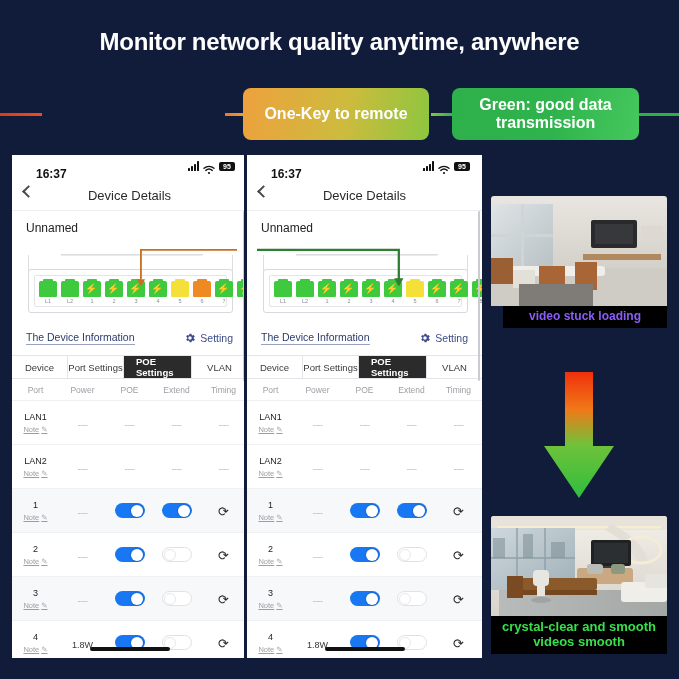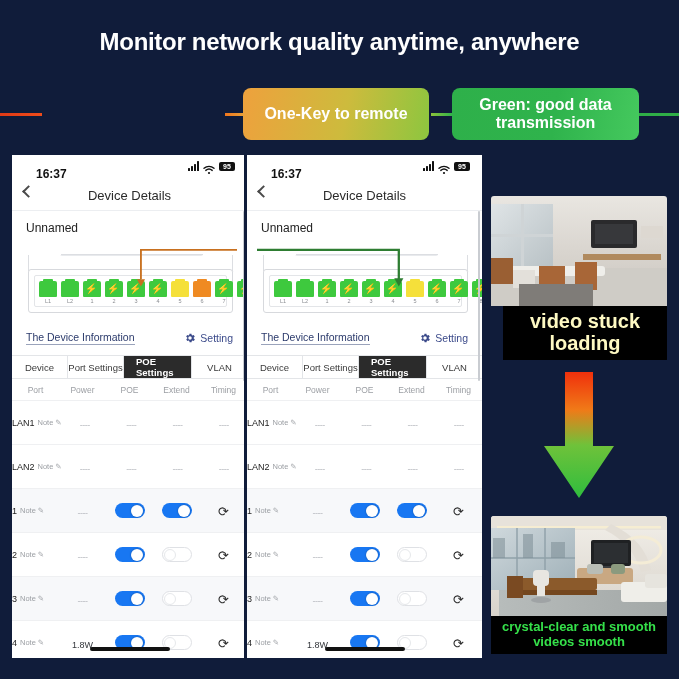--- a/index.html
+++ b/index.html
@@ -149,23 +149,23 @@
 
   .thead { display: flex; padding: 6px 0 5px; }
   .thead div { flex: 1; text-align: center; font-size: 8.5px; color: #9b9ea3; }
 
   .trow {
     display: flex; align-items: center; height: 44px;
     border-top: 1px solid #eff0f2;
   }
   .trow.alt { background: #f7f8fa; }
   .trow > div { flex: 1; text-align: center; }
-  .cell-port { display: flex; align-items: center; gap: 3px; }
+  .cell-port { display: flex; flex-direction: column; align-items: center; gap: 3px; }
   .port-name { font-size: 9px; color: #1d1d1d; }
-  .note { font-size: 7.5px; color: #9b9ea3; display:flex; align-items:flex-start; gap:2px; }
+  .note { font-size: 7.5px; color: #9b9ea3; display:flex; align-items:flex-start; gap:2px;text-decoration:underline; }
   .dash { font-size: 9px; color: #b8bbc0; letter-spacing: -0.5px; }
   .pw { font-size: 9px; color: #33363b; }
 
   .toggle {
     width: 30px; height: 15px; border-radius: 8px; position: relative;
     margin: 0 auto; display: block;
   }
   .toggle.on  { background: #1877f2; }
   .toggle.off { background: #fff; border: 1px solid #dfe1e5; }
   .toggle .knob {
@@ -192,21 +192,21 @@
     position: absolute; left: 491px; width: 176px;
     border-radius: 3px; overflow: hidden;
   }
   .rimg-top { top: 196px; height: 166px; }
   .rimg-bot { top: 516px; height: 142px; }
   .photo { width: 100%; position: relative; }
   .caption {
     background: #000; text-align: center; font-weight: bold;
     line-height: 1.12; padding: 4px 2px 5px;
   }
-  .cap-orange { color: #fef9c3; font-size: 20px; margin-left: 12px; }
+  .cap-orange { color: #8b5cf6; font-size: 12px; margin-left: 12px; }
   .cap-green  { color: #35e04a; font-size: 13px; }
 
   .photo-blur { height: 110px; filter: blur(0.4px); }
   .photo-sharp { height: 100px; }
 
   .spinner { position: absolute; left: 50%; top: 48%; transform: translate(-50%,-50%); }
 
   .big-arrow { position: absolute; left: 536px; top: 372px; width: 86px; height: 132px; }
 </style>
 </head>

